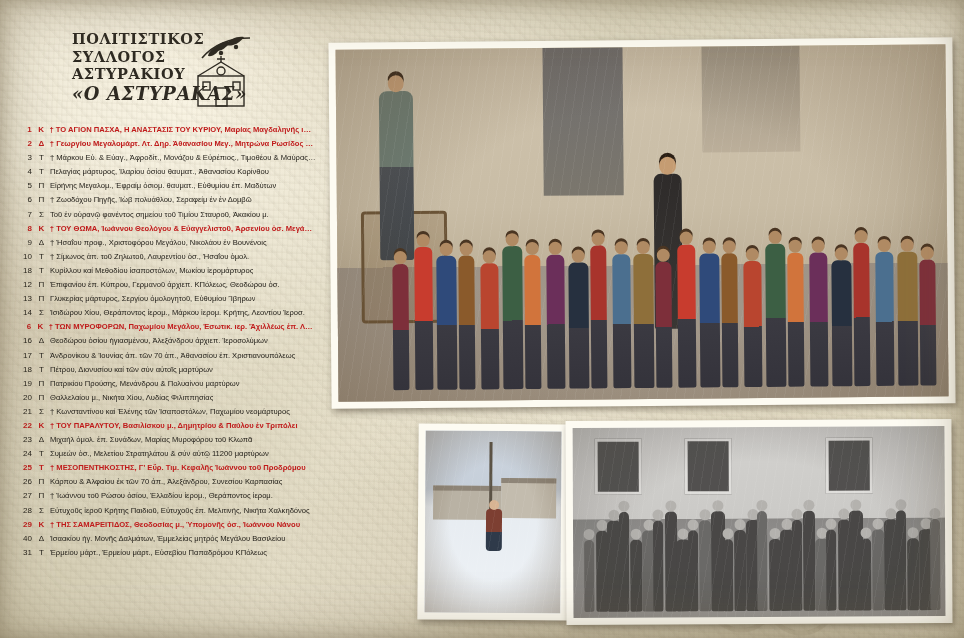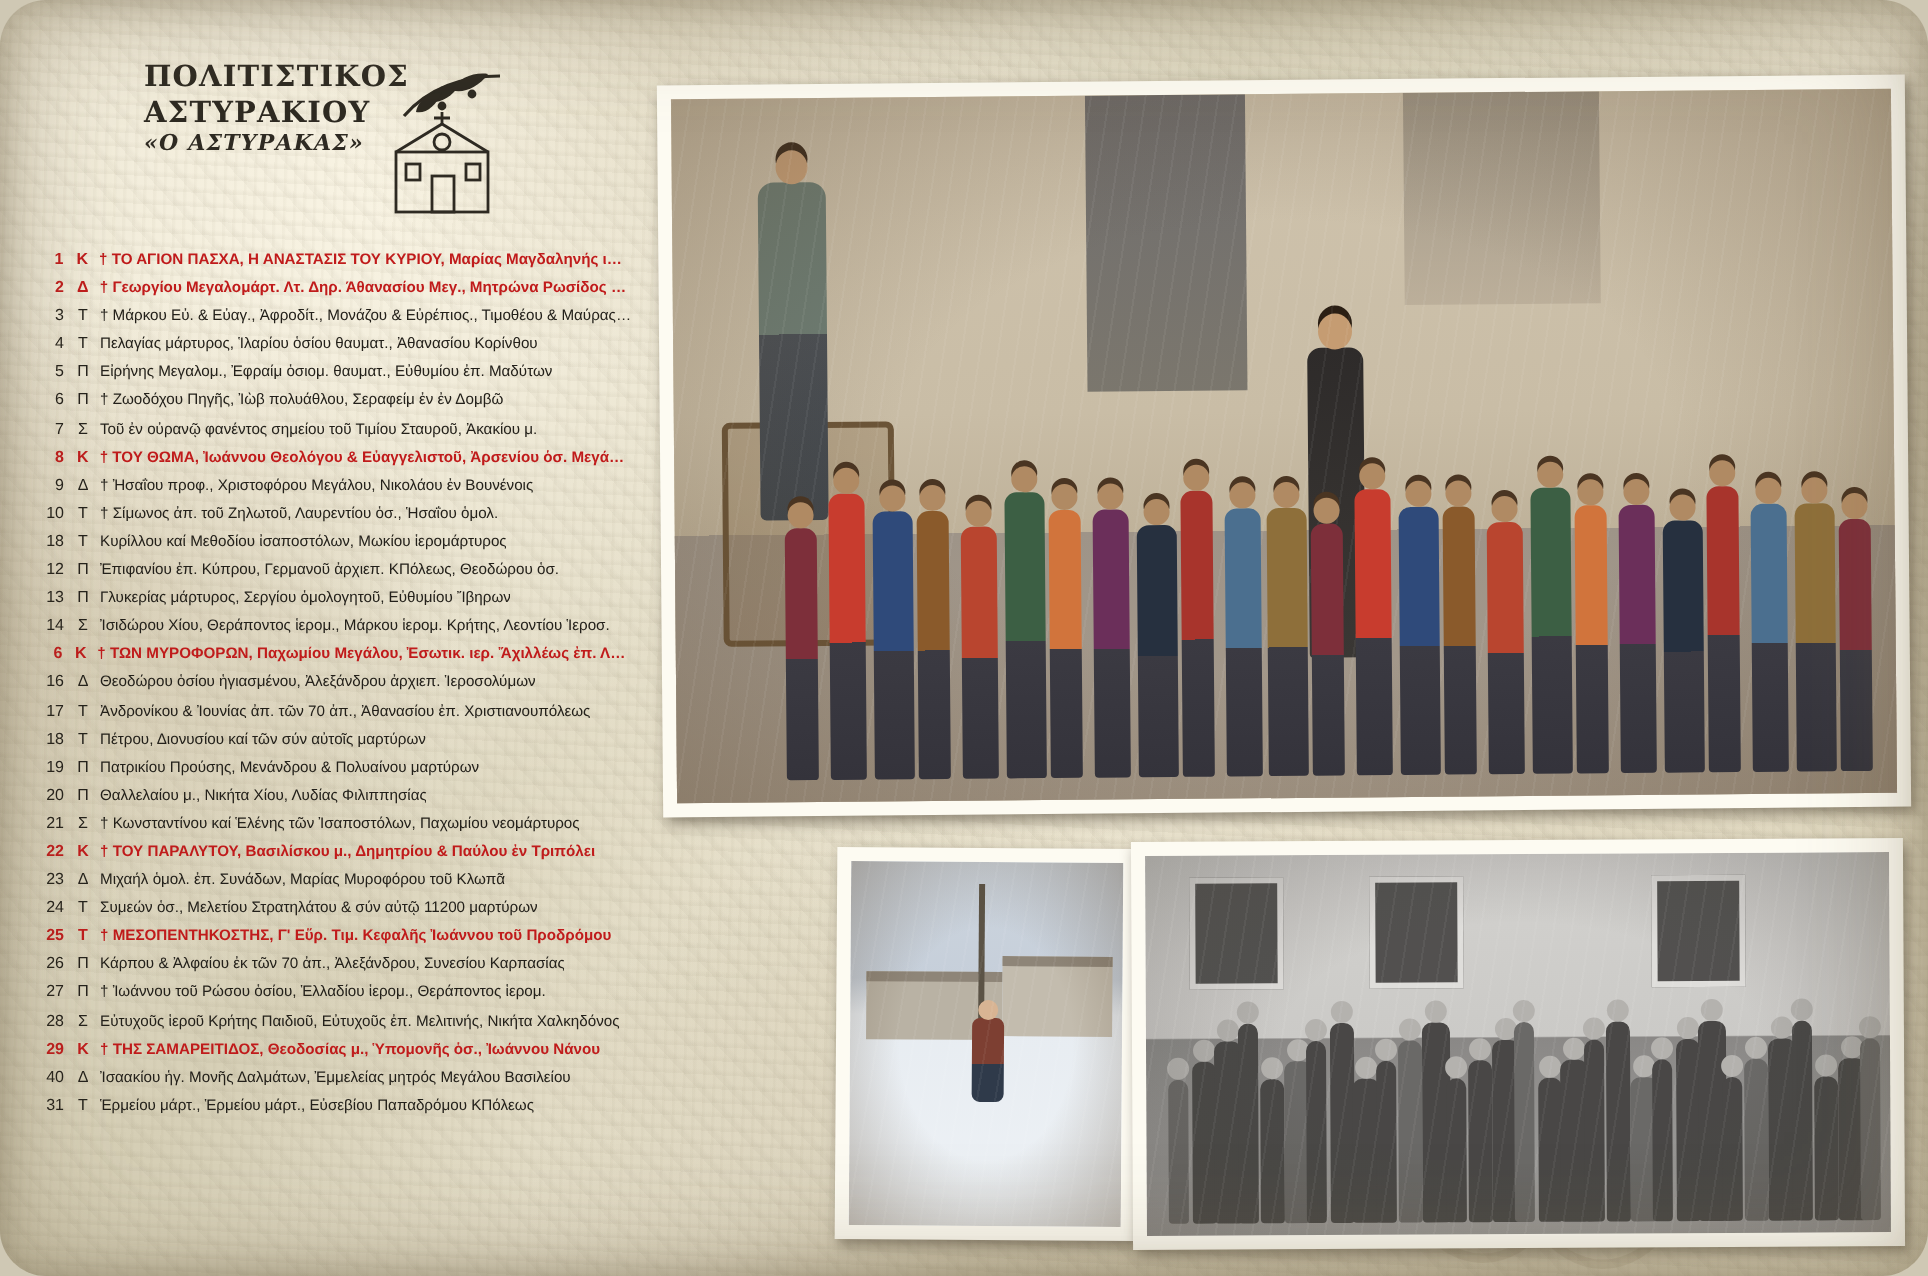--- a/index.html
+++ b/index.html
@@ -15,21 +15,20 @@
   }
   .page {
     position: relative;
     width: 964px;
     height: 638px;
     background:
       radial-gradient(ellipse at 20% 15%, rgba(255,250,235,0.75) 0%, rgba(255,250,235,0) 55%),
       radial-gradient(ellipse at 80% 85%, rgba(236,228,205,0.8) 0%, rgba(236,228,205,0) 60%),
       linear-gradient(135deg, #ddd6c0 0%, #e6e0cc 18%, #d6cfb6 40%, #e9e3d0 62%, #d2cab0 85%, #cdc5a9 100%);
     overflow: hidden;
-    border-radius: 23px;
   }
   
   .grain {
     position: absolute;
     inset: 0;
     background-image:
       repeating-linear-gradient(92deg, rgba(150,140,110,0.055) 0px, rgba(150,140,110,0.055) 1px, rgba(0,0,0,0) 2px, rgba(0,0,0,0) 5px),
       repeating-linear-gradient(3deg, rgba(120,110,85,0.05) 0px, rgba(120,110,85,0.05) 1px, rgba(0,0,0,0) 3px, rgba(0,0,0,0) 7px),
       repeating-linear-gradient(47deg, rgba(90,80,60,0.035) 0px, rgba(90,80,60,0.035) 2px, rgba(0,0,0,0) 4px, rgba(0,0,0,0) 11px);
     pointer-events: none;
@@ -76,21 +75,21 @@
   .logo-text {
     font-family: "DejaVu Serif", serif;
     color: #2e2a22;
     line-height: 1.22;
     font-size: 14.5px;
     letter-spacing: 0.6px;
     font-weight: bold;
   }
   .logo-text .l4 {
     font-style: italic;
-    font-size: 11px;
+    font-size: 18px;
   }
   .logo-mark {
     position: absolute;
     right: 58px;
     top: 2px;
     width: 74px;
     height: 80px;
   }
   .month-title {
     margin-top: 6px;
@@ -393,20 +392,21 @@
             <rect x="32" y="56" width="11" height="18"></rect>
             <circle cx="37" cy="39" r="4"></circle>
             <path d="M37 30 L37 24 M33 27 L41 27"></path>
             <rect x="19" y="50" width="7" height="8"></rect>
             <rect x="49" y="50" width="7" height="8"></rect>
           </g>
         </svg>
       </div>
       <div class="logo-text">
         <div class="l1">ΠΟΛΙΤΙΣΤΙΚΟΣ</div>
+        <div class="l2">ΣΥΛΛΟΓΟΣ</div>
         <div class="l3">ΑΣΤΥΡΑΚΙΟΥ</div>
         <div class="l4">«Ο ΑΣΤΥΡΑΚΑΣ»</div>
       </div>
     </div>
 
 
     <div class="cal-list" id="cal-list">
         <div class="cal-row red">
           <span class="num">1</span>
           <span class="dow">Κ</span>

